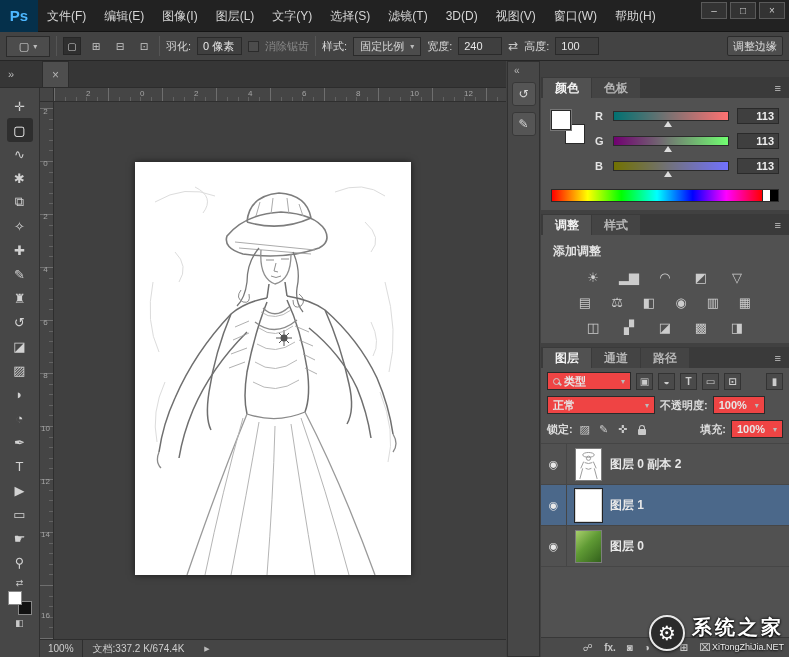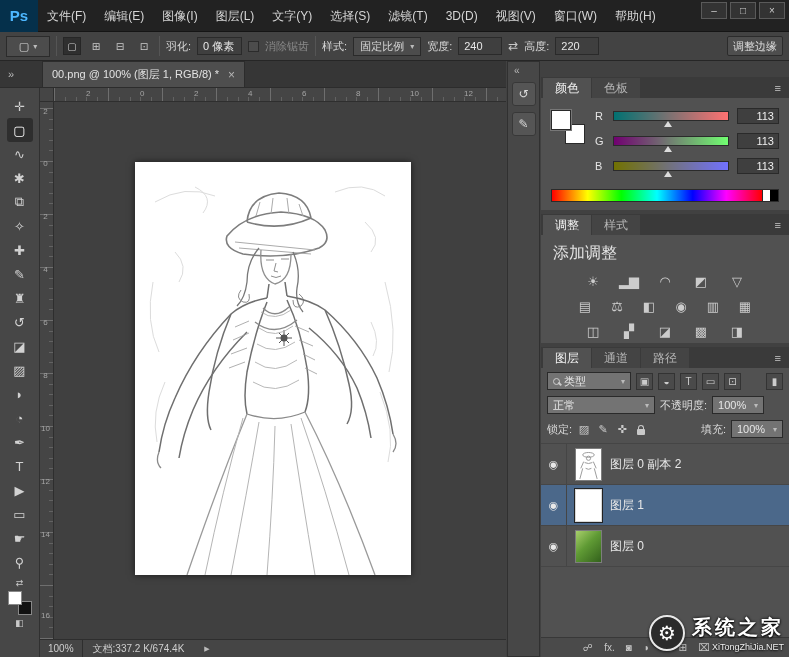--- a/index.html
+++ b/index.html
@@ -65,21 +65,21 @@
   .zoombox { padding:0 8px; height:100%; display:flex; align-items:center; border-right:1px solid #2e2e2e; }
   .docinfo { padding-left:10px; display:flex; align-items:center; gap:20px; }
   .docinfo .exp { font-size:7px; color:#bbb; }
 
   
   .dock-strip { position:absolute; left:507px; top:61px; width:33px; bottom:0; background:#474747; border:1px solid #303030; display:flex; flex-direction:column; align-items:center; padding-top:3px; gap:6px; }
   .strip-head { color:#b8b8b8; font-size:10px; align-self:flex-start; padding-left:6px; }
   .strip-btn { width:24px; height:24px; background:#555; border:1px solid #383838; border-radius:3px; color:#ddd; display:flex; align-items:center; justify-content:center; font-size:12px; }
 
   
-  .dock { position:absolute; left:541px; top:61px; right:0; bottom:0; display:flex; flex-direction:column; background:#414141; }
+  .dock { position:absolute; left:541px; top:61px; right:0; bottom:0; display:flex; flex-direction:column; background:#414141;font-weight:bold; }
   .dock-spacer { height:16px; }
   .panel { background:#515151; }
   .pgap { height:4px; }
   .ptabs { height:21px; background:#3a3a3a; display:flex; align-items:flex-end; padding-left:2px; gap:1px; font-size:12px; }
   .ptab { height:20px; padding:0 12px; line-height:20px; color:#b5b5b5; background:#444; }
   .ptab.active { background:#515151; color:#f2f2f2; }
   .pmenu { margin-left:auto; color:#c8c8c8; padding-right:8px; font-size:11px; line-height:20px; }
 
   
   .color-body { position:relative; height:112px; padding:10px 10px 0 10px; }
@@ -94,30 +94,30 @@
   .track-g { background:linear-gradient(90deg, rgb(113,0,113), rgb(113,255,113)); }
   .track-b { background:linear-gradient(90deg, rgb(113,113,0), rgb(113,113,255)); }
   .sl-thumb { position:absolute; left:44%; bottom:-7px; width:0; height:0; border-left:4px solid transparent; border-right:4px solid transparent; border-bottom:6px solid #dcdcdc; }
   .chval { width:42px; height:16px; background:#3f3f3f; border:1px solid #2a2a2a; font-size:11px; color:#eee; text-align:right; padding:1px 4px; }
   .spectrum { position:absolute; left:10px; right:10px; bottom:8px; height:13px; border:1px solid #2b2b2b; display:flex; }
   .spec-grad { flex:1; background:linear-gradient(90deg,#f00,#ff0 17%,#0f0 33%,#0ff 50%,#00f 67%,#f0f 83%,#f00); }
   .spec-bw { width:16px; background:linear-gradient(90deg,#fff 0 50%,#000 50%); border-left:1px solid #2b2b2b; }
 
   
   .adj-body { height:108px; padding:6px 8px 0 8px; }
-  .add-label { font-size:16px; color:#e2e2e2; margin:2px 0 8px 4px; }
+  .add-label { font-size:12px; color:#e2e2e2; margin:2px 0 8px 4px; }
   .adj-row { display:flex; justify-content:center; gap:12px; margin-bottom:6px; }
   .adj-row.wide { gap:8px; }
   .adj { width:24px; height:19px; display:flex; align-items:center; justify-content:center; color:#cccccc; font-size:13px; }
 
   
   .layers-panel { flex:1; display:flex; flex-direction:column; }
   .lp-body { flex:1; display:flex; flex-direction:column; overflow:hidden; }
   .lrow { display:flex; align-items:center; gap:5px; padding:4px 6px 2px 6px; font-size:11px; color:#dcdcdc; white-space:nowrap; }
-  .dd { display:flex; align-items:center; background:#737373; border:1px solid #2a2a2a; height:18px; padding:0 5px; gap:4px; font-size:11px; color:#e6e6e6; }
+  .dd { display:flex; align-items:center; background:#ef4444; border:1px solid #2a2a2a; height:18px; padding:0 5px; gap:4px; font-size:11px; color:#e6e6e6; }
   .dd::after { content:"▾"; font-size:8px; color:#bbb; margin-left:auto; }
   .filter-dd { width:84px; }
   .blend-dd { width:108px; }
   .val-dd { width:52px; }
   .mag { width:7px; height:7px; border:1.5px solid #ccc; border-radius:50%; position:relative; display:inline-block; }
   .mag::after { content:""; position:absolute; width:4px; height:1.5px; background:#ccc; transform:rotate(45deg); right:-3px; bottom:-1px; }
   .ficon { width:17px; height:17px; background:#4a4a4a; border:1px solid #333; display:flex; align-items:center; justify-content:center; font-size:10px; color:#ccc; }
   .lock-ic { font-size:11px; color:#c9c9c9; width:14px; text-align:center; }
   .lock-css { display:inline-flex; flex-direction:column; align-items:center; width:14px; }
   .lock-body { width:8px; height:6px; background:#c9c9c9; border-radius:1px; position:relative; margin-top:5px; }
@@ -182,28 +182,27 @@
     <span class="optinput feather">0 像素</span>
     <span class="cb"></span>
     <span class="dim">消除锯齿</span>
     <div class="opt-sep"></div>
     <span>样式:</span>
     <span class="opt-dd">固定比例</span>
     <span>宽度:</span>
     <span class="optinput num">240</span>
     <span class="swapbtn">⇄</span>
     <span>高度:</span>
-    <span class="optinput num">220</span>
+    <span class="optinput num">100</span>
     <div class="refine-btn">调整边缘</div>
   </div>
 
   <div class="tabrow">
     <div class="tb-head">»</div>
     <div class="doctab">
-      <span>00.png @ 100% (图层 1, RGB/8) *</span>
       <span class="close">×</span>
     </div>
   </div>
 
   <div class="toolbar">
     <div class="tool">
         <span>✛</span>
       </div>
     <div class="tool active">
         <span>▢</span>

